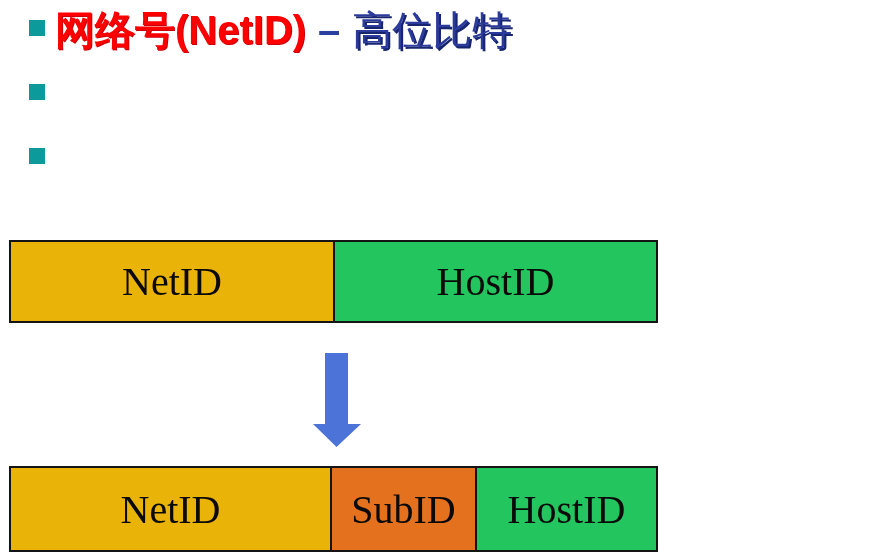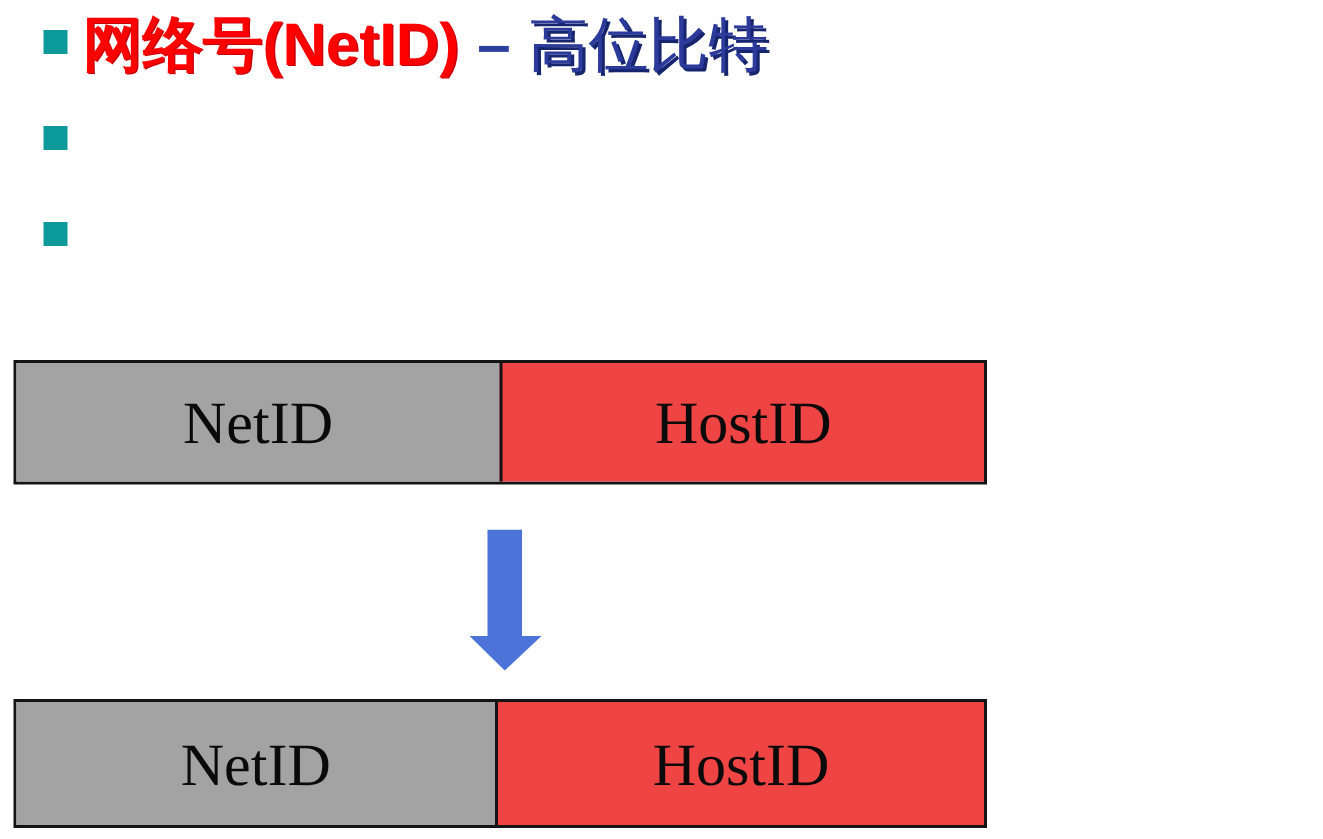--- a/index.html
+++ b/index.html
@@ -69,23 +69,23 @@
     display: flex;
     align-items: center;
     justify-content: center;
     height: 100%;
     font-family: "Liberation Serif", serif;
     font-size: 40px;
     color: #0a0a0a;
   }
   .cell + .cell { border-left: 2px solid #141414; }
 
-  .cell.c-netid  { background: #a3a3a3; }
+  .cell.c-netid  { background: #eab308; }
   .cell.c-subid  { background: #E4711E; }
-  .cell.c-hostid { background: #ef4444; }
+  .cell.c-hostid { background: #22c55e; }
 
   .bar.before .c-netid  { width: 322px; }
   .bar.before .c-hostid { flex: 1; }
 
   .bar.after .c-netid  { width: 319px; }
   .bar.after .c-subid  { width: 145px; }
   .bar.after .c-hostid { flex: 1; }
 
   
   .arrow-wrap {
@@ -117,16 +117,17 @@
   </div>
 
   <div class="arrow-wrap">
     <svg width="48" height="94" viewBox="0 0 48 94" xmlns="http://www.w3.org/2000/svg">
       <polygon points="12,0 35,0 35,71 48,71 23.5,94 0,71 12,71" fill="#4C74D8"></polygon>
     </svg>
   </div>
 
   <div class="bar after">
     <div class="cell c-netid">NetID</div>
+    <div class="cell c-subid">SubID</div>
     <div class="cell c-hostid">HostID</div>
   </div>
 
 </div>
 
 </body></html>

